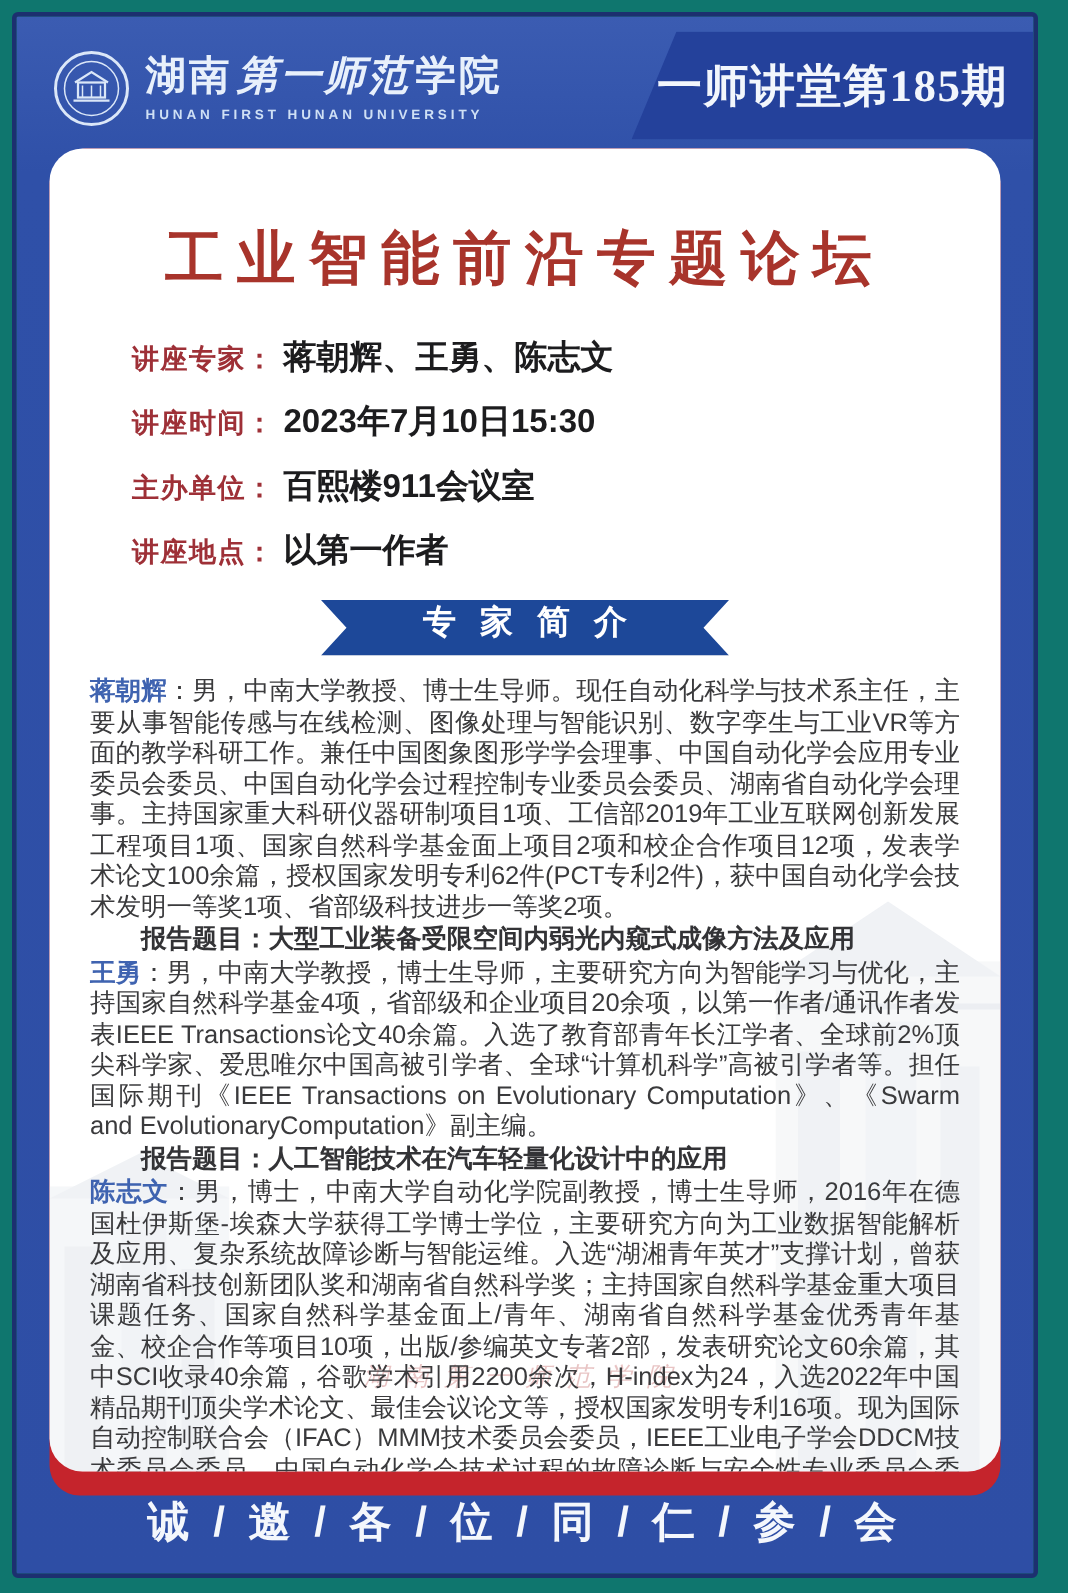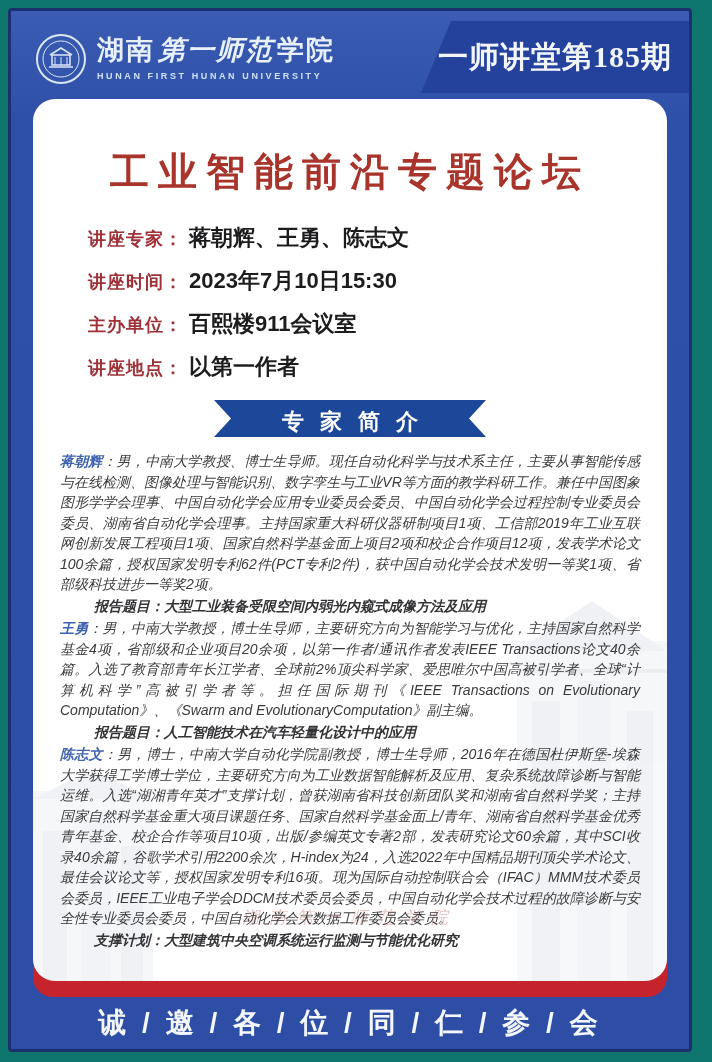--- a/index.html
+++ b/index.html
@@ -61,31 +61,31 @@
   }
   .info { margin-left: 28px; margin-bottom: 14px; }
   .info-row { display: flex; align-items: baseline; margin-bottom: 13px; }
   .info-label { color: #9e3037; font-size: 18px; font-weight: 700; letter-spacing: 1px; white-space: nowrap; }
   .info-value { color: #1c1c1e; font-size: 22px; font-weight: 700; margin-left: 6px; white-space: nowrap; }
   .ribbon-row { display: flex; justify-content: center; margin: 18px 0 14px 0; }
   .ribbon {
     position: relative; min-width: 272px; height: 37px;
     background: #1d4899;
     clip-path: polygon(0 0, 100% 0, calc(100% - 17px) 50%, 100% 100%, 0 100%, 17px 50%);
-    display: flex; align-items: flex-end; justify-content: center;
+    display: flex; align-items: flex-start; justify-content: center;
     filter: drop-shadow(0 4px 0 #17306e);
   }
   .ribbon span { color: #ffffff; font-size: 22px; font-weight: 900; letter-spacing: 16px; text-indent: 16px; }
-  .bios { position: relative; z-index: 2; color: #3a3a3c; font-size: 14px; line-height: 20.5px; text-align: justify; font-style: italic; }
+  .bios { position: relative; z-index: 2; color: #3a3a3c; font-size: 17px; line-height: 20.5px; text-align: justify; }
   .bio-name { color: #3f63b0; font-weight: 900; }
   .bio-text { font-weight: 500; }
   .report { margin: 1px 0 2px 0; padding-left: 34px; font-weight: 600; color: #333336; }
   
   .footer {
-    position: absolute; left: 0; right: 0; bottom: 0; height: 52px;
+    position: absolute; left: 0; right: 0; bottom: 0; height: 68px;
     display: flex; align-items: center; justify-content: center;
   }
   .footer span { color: #f4f7fc; font-size: 28px; font-weight: 900; letter-spacing: 4px; white-space: nowrap; }
 </style>
 </head>
 <body>
 
 <div class="poster">
   <div class="frame">
 

